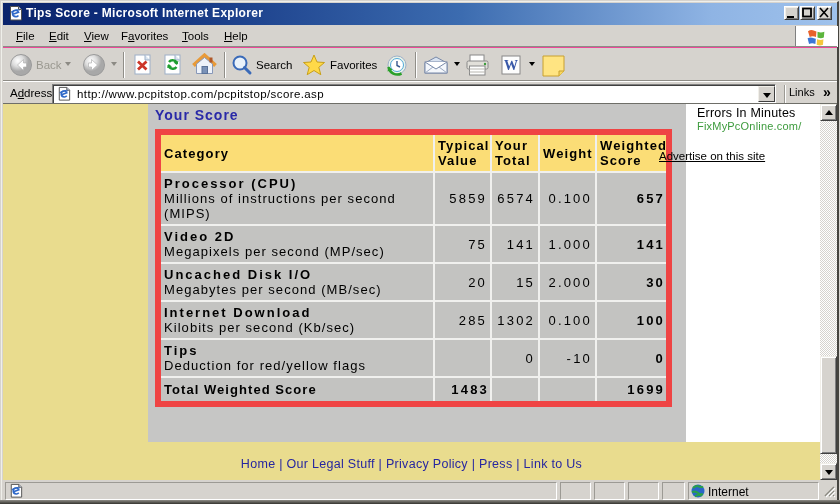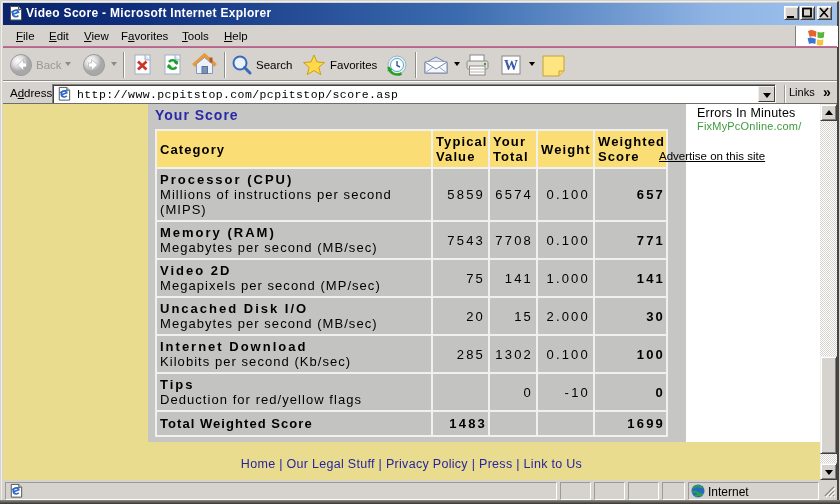--- a/index.html
+++ b/index.html
@@ -43,40 +43,40 @@
 .caret { position:absolute; top:14px; width:0; height:0; border-left:3px solid transparent;
   border-right:3px solid transparent; border-top:4px solid #8c8a84; }
 .caret.dk { border-top-color:#000; }
 
 
 #addrbar { position:absolute; left:3px; top:81px; width:834px; height:23px; background:#D6D3CE;
   border-top:1px solid #fff; box-shadow:0 -1px 0 #8e8c86; }
 #addrbar .lbl { position:absolute; left:7px; top:5px; font-size:11.5px; color:#000; }
 #addrfield { position:absolute; left:49px; top:2px; width:724px; height:25px; background:#fff; overflow:hidden;
   border:1px solid; border-color:#808080 #fff #fff #808080;
-  box-shadow:inset 1px 1px 0 #404040;font-family:Liberation Mono, monospace; }
+  box-shadow:inset 1px 1px 0 #404040; }
 #addrfield .url { position:absolute; left:24px; top:2.5px; font-size:11.5px; letter-spacing:0.4px; color:#000; }
 #addrdrop { position:absolute; right:0px; top:1px; width:17px; height:16px; background:#D6D3CE;
   border:1px solid; border-color:#f1efe9 #404040 #404040 #f1efe9; }
 #addrdrop::after { content:""; position:absolute; left:4px; top:6px; width:0; height:0;
   border-left:4px solid transparent; border-right:4px solid transparent; border-top:5px solid #000; }
 #linkszone { position:absolute; left:786px; top:4px; font-size:11px; color:#000; }
 #linksarr { position:absolute; left:820px; top:2px; font-size:14px; font-weight:bold; color:#000; }
 #addrsep { position:absolute; left:781px; top:3px; width:2px; height:18px;
   border-left:1px solid #9c9a94; border-right:1px solid #fff; }
 
 
 #viewport { position:absolute; left:3px; top:104px; width:817px; height:376px; background:#E9DC8E; overflow:hidden; }
 #graycell { position:absolute; left:145px; top:0; width:538px; height:338px; background:#C6C6C5; }
 #whitecell { position:absolute; left:683px; top:0; width:134px; height:338px; background:#fff; }
 #pgheading { position:absolute; left:152px; top:3px; font-size:14px; font-weight:bold; letter-spacing:1px; color:#2929A8; }
 
 
 #scoretable { position:absolute; left:152px; top:25px; border-collapse:collapse;
-  border:2px solid #ef4444; table-layout:fixed; width:513px; }
+  border:6px solid #ef4444; table-layout:fixed; width:513px; }
 #scoretable td { border:2px solid #F0F0EE; background:#C3C3C1; font-size:13px;
   letter-spacing:1.05px; color:#000; vertical-align:middle; line-height:15px;
   padding:3px 3px 3px 3px; overflow:hidden; }
 #scoretable td.num { text-align:right; padding-right:3px; letter-spacing:2.2px; }
 #scoretable td.num.b { padding-right:1px; }
 #scoretable td.b { font-weight:bold; }
 #scoretable tr.hdr td { background:#FBDD76; font-weight:bold; line-height:15px; padding-top:3px; padding-bottom:3px; letter-spacing:1.1px; }
 .cattitle { font-weight:bold; letter-spacing:2px; }
 #scoretable tr.total td { padding-top:4px; padding-bottom:4px; }
 
@@ -115,21 +115,21 @@
 <body>
 <div id="frame"></div>
 
 <div id="titlebar">
   <span class="ticon"><svg width="17" height="17" viewBox="0 0 17 17">
         <path d="M3.5 1.5 h8 l3 3 v10.5 h-11 Z" fill="#fff" stroke="#505050"></path>
         <path d="M11.5 1.5 v3 h3" fill="#C8D4E8" stroke="#505050"></path>
         <path d="M8.6 11.6 a3.1 3.1 0 1 1 2.9-4.3 l-5.6 1.9 a3.1 3.1 0 0 0 5.5 1.2" fill="none" stroke="#2E68C8" stroke-width="1.7"></path>
         <path d="M4 7.2 q4.5-3.4 8.6-2" stroke="#2E68C8" stroke-width="1.1" fill="none"></path>
       </svg></span>
-  <span class="ttext">Video Score - Microsoft Internet Explorer</span>
+  <span class="ttext">Tips Score - Microsoft Internet Explorer</span>
   <span class="winbtn" id="btnmin"><svg width="13" height="12">
         <rect x="2" y="9" width="7" height="2" fill="#000"></rect>
       </svg></span>
   <span class="winbtn" id="btnmax"><svg width="13" height="12">
         <rect x="2" y="1.5" width="8" height="8" fill="none" stroke="#000" stroke-width="1.8"></rect>
       </svg></span>
   <span class="winbtn" id="btnclose"><svg width="13" height="12">
         <path d="M2 1 L10 10 M10 1 L2 10" stroke="#000" stroke-width="1.6"></path>
       </svg></span>
 </div>
@@ -285,27 +285,20 @@
       <td>Weighted Score</td>
     </tr>
     <tr>
       <td><span class="cattitle">Processor (CPU)</span><br>Millions of instructions per second<br>(MIPS)</td>
       <td class="num">5859</td>
           <td class="num">6574</td>
           <td class="num">0.100</td>
           <td class="num b">657</td>
     </tr>
     <tr>
-      <td><span class="cattitle">Memory (RAM)</span><br>Megabytes per second (MB/sec)</td>
-      <td class="num">7543</td>
-          <td class="num">7708</td>
-          <td class="num">0.100</td>
-          <td class="num b">771</td>
-    </tr>
-    <tr>
       <td><span class="cattitle">Video 2D</span><br>Megapixels per second (MP/sec)</td>
       <td class="num">75</td>
           <td class="num">141</td>
           <td class="num">1.000</td>
           <td class="num b">141</td>
     </tr>
     <tr>
       <td><span class="cattitle">Uncached Disk I/O</span><br>Megabytes per second (MB/sec)</td>
       <td class="num">20</td>
           <td class="num">15</td>

